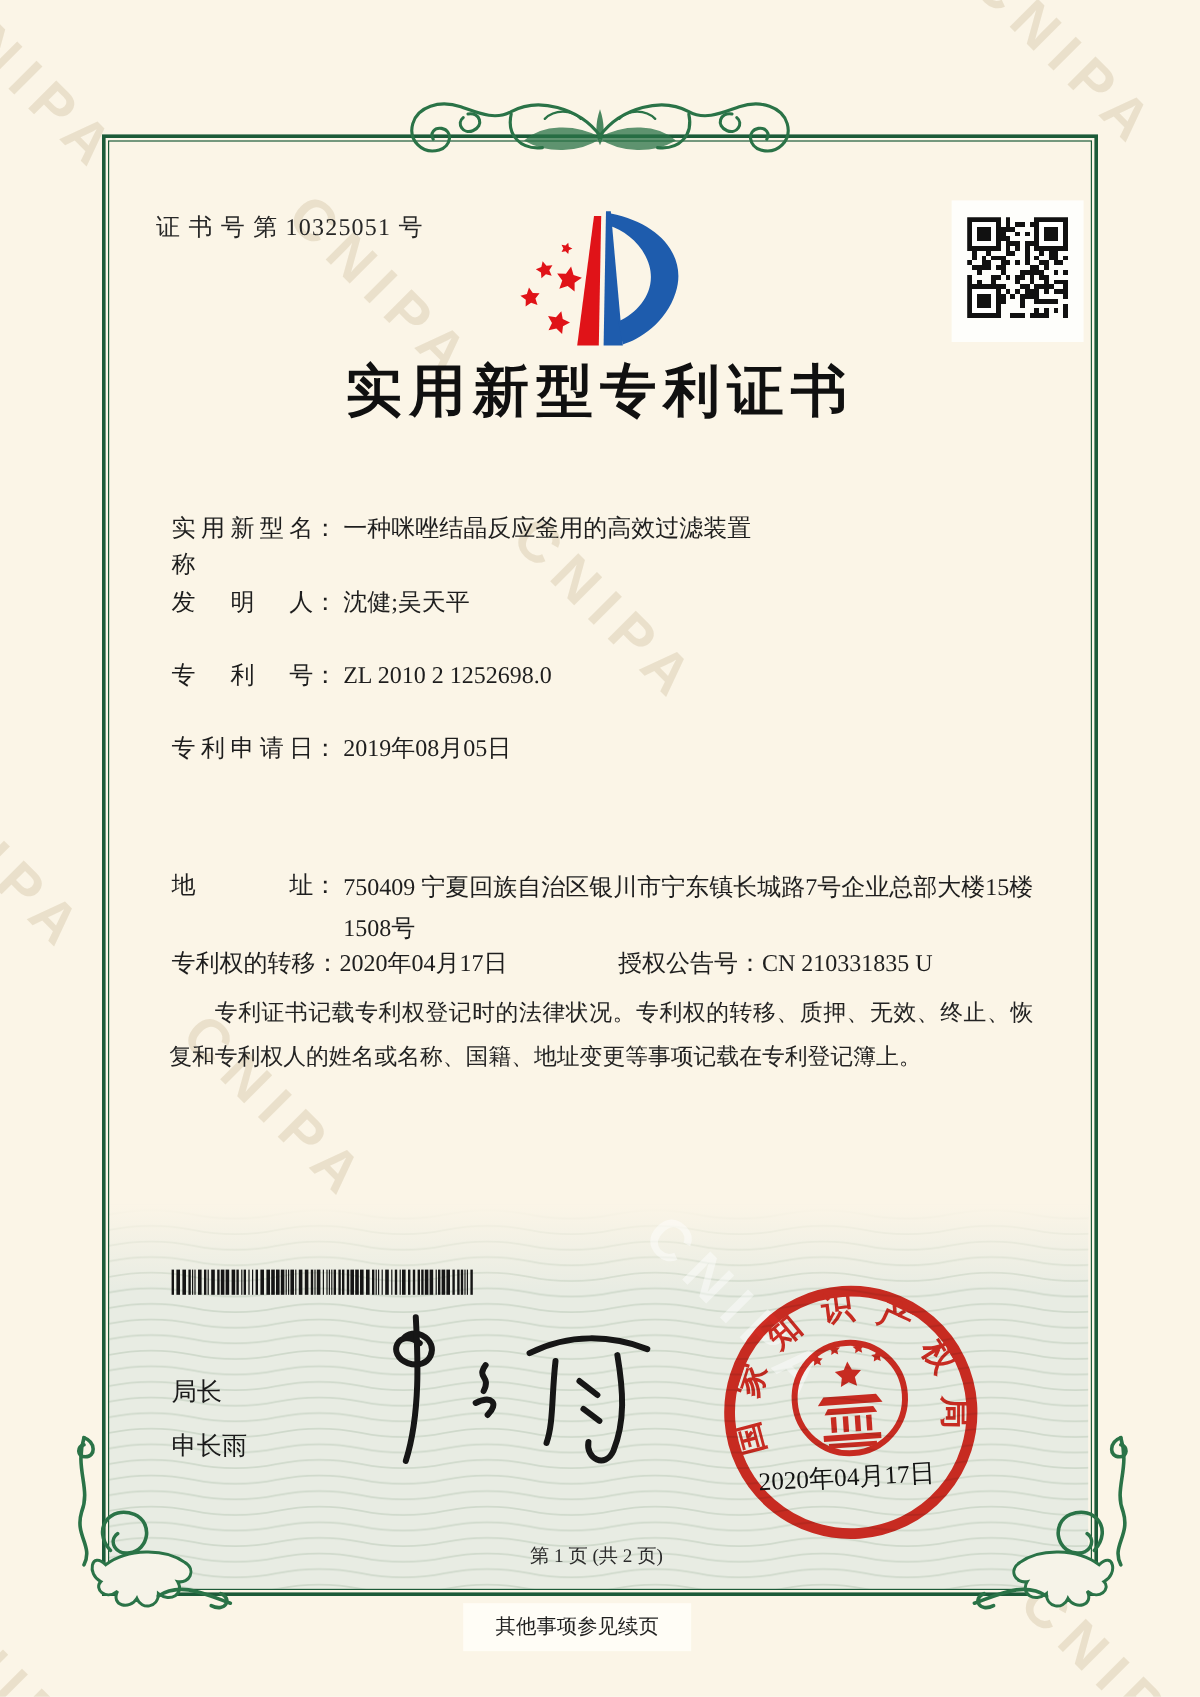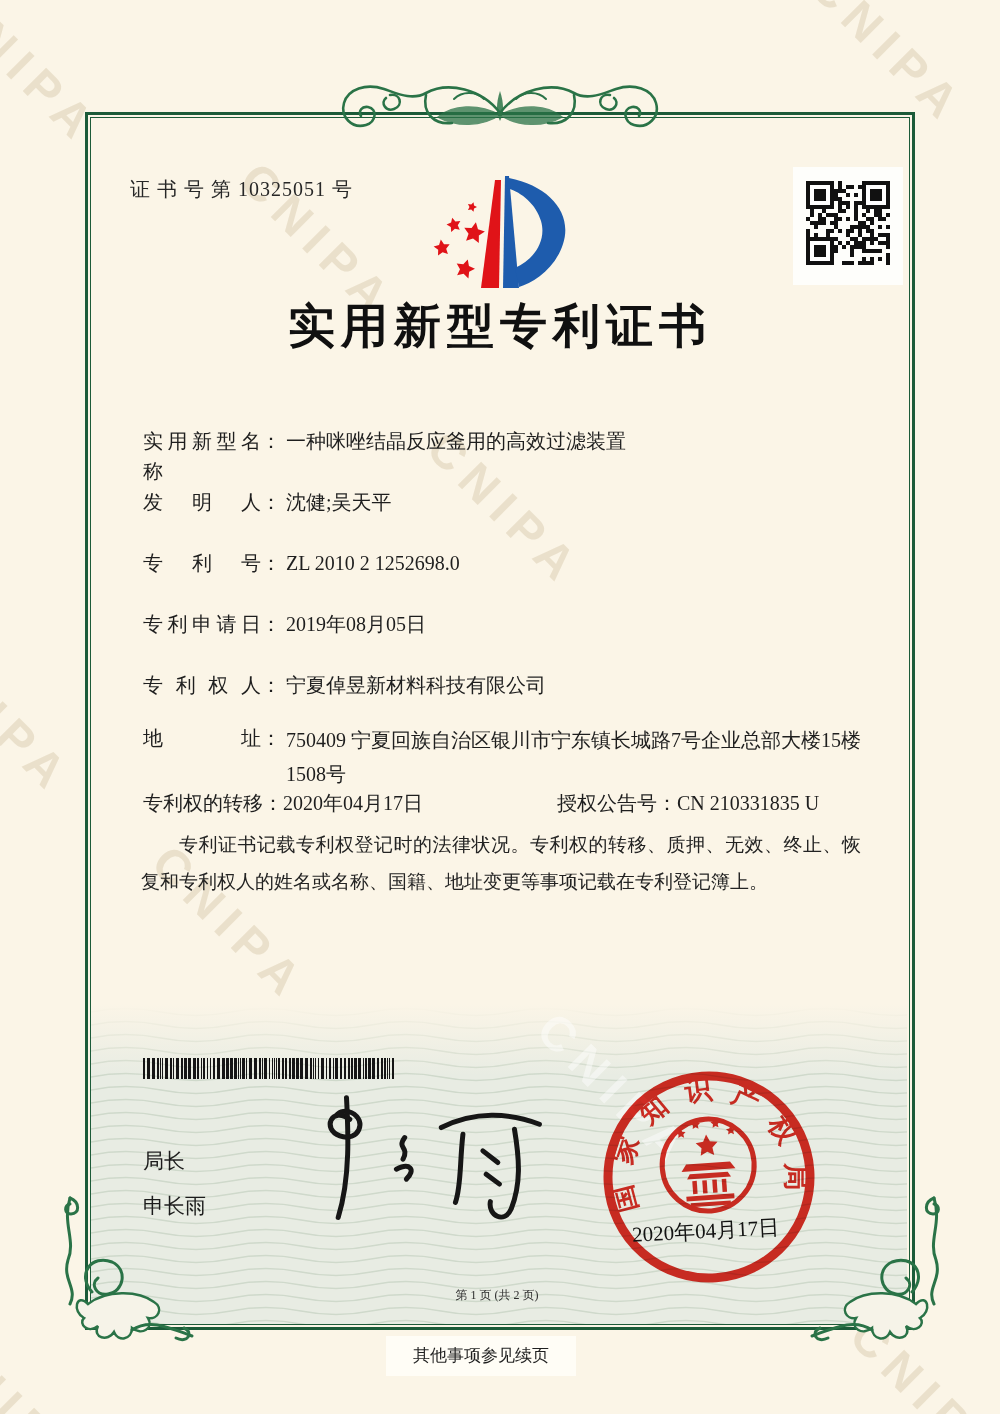--- a/index.html
+++ b/index.html
@@ -43,30 +43,30 @@
     font-size:47px;font-weight:bold;letter-spacing:6px;color:#101010;
   }
   .frow{position:absolute;left:143px;font-size:20px;line-height:30px;}
   .flabel{
     display:inline-block;width:118px;vertical-align:top;
     text-align:justify;text-align-last:justify;text-justify:inter-character;
   }
   .fcolon{vertical-align:top;}
   .fvalue{margin-left:5px;vertical-align:top;}
   .frow.address .fvalue{display:inline-block;width:592px;line-height:34px;}
-  .grant-right{position:absolute;left:372px;top:0;white-space:nowrap;margin-left:42px;}
+  .grant-right{position:absolute;left:372px;top:0;white-space:nowrap;}
   .body-text{position:absolute;left:141px;top:826px;width:720px;}
   .body-text p{margin:0;font-size:19px;line-height:37px;text-indent:2em;text-align:justify;color:#232323;}
   .barcode{position:absolute;left:143px;top:1058px;width:256px;height:21px;font-size:0;}
   .barcode i{display:inline-block;height:100%;background:#151515;}
   .signoff{position:absolute;left:143px;top:1138px;font-size:21px;line-height:45px;color:#1b1b1b;
            font-family:"Liberation Sans","DejaVu Sans",sans-serif;}
   .signature{position:absolute;left:298px;top:1086px;}
   .seal{position:absolute;left:598px;top:1066px;z-index:4;mix-blend-mode:multiply;}
-  .page-footer{position:absolute;left:85px;top:1287px;width:824px;text-align:center;font-size:12px;color:#2b2b2b;}
+  .page-footer{position:absolute;left:85px;top:1287px;width:824px;text-align:center;font-size:16px;color:#2b2b2b;}
   .note{
     position:absolute;left:386px;top:1336px;width:190px;height:40px;z-index:3;
     background:#fffdf6;text-align:center;line-height:40px;font-size:17px;color:#1f1f1f;
   }
   .ornament{position:absolute;z-index:5;}
   .orn-top{left:330px;top:73px;}
   .orn-bl{left:58px;top:1196px;}
   .orn-br{left:806px;top:1196px;transform:scaleX(-1);}
 </style>
 </head>
@@ -271,23 +271,20 @@
   </div>
   <div class="frow" style="top:426px">
     <span class="flabel">实用新型名称</span><span class="fcolon">：</span><span class="fvalue">一种咪唑结晶反应釜用的高效过滤装置</span>
   </div>
   <div class="frow" style="top:548px">
     <span class="flabel">专利号</span><span class="fcolon">：</span><span class="fvalue">ZL 2010 2 1252698.0</span>
   </div>
   <div class="frow" style="top:609px">
     <span class="flabel">专利申请日</span><span class="fcolon">：</span><span class="fvalue">2019年08月05日</span>
   </div>
-  <div class="frow" style="top:670px">
-    <span class="flabel">专利权人</span><span class="fcolon">：</span><span class="fvalue">宁夏倬昱新材料科技有限公司</span>
-  </div>
   <div class="frow address" style="top:723px">
     <span class="flabel">地址</span><span class="fcolon">：</span><span class="fvalue">750409 宁夏回族自治区银川市宁东镇长城路7号企业总部大楼15楼1508号</span>
   </div>
   <div class="frow" style="top:788px">
     <span>专利权的转移</span><span>：</span><span>2020年04月17日</span>
     <span class="grant-right">
       <span>授权公告号</span><span>：</span><span>CN 210331835 U</span>
     </span>
   </div>
 

